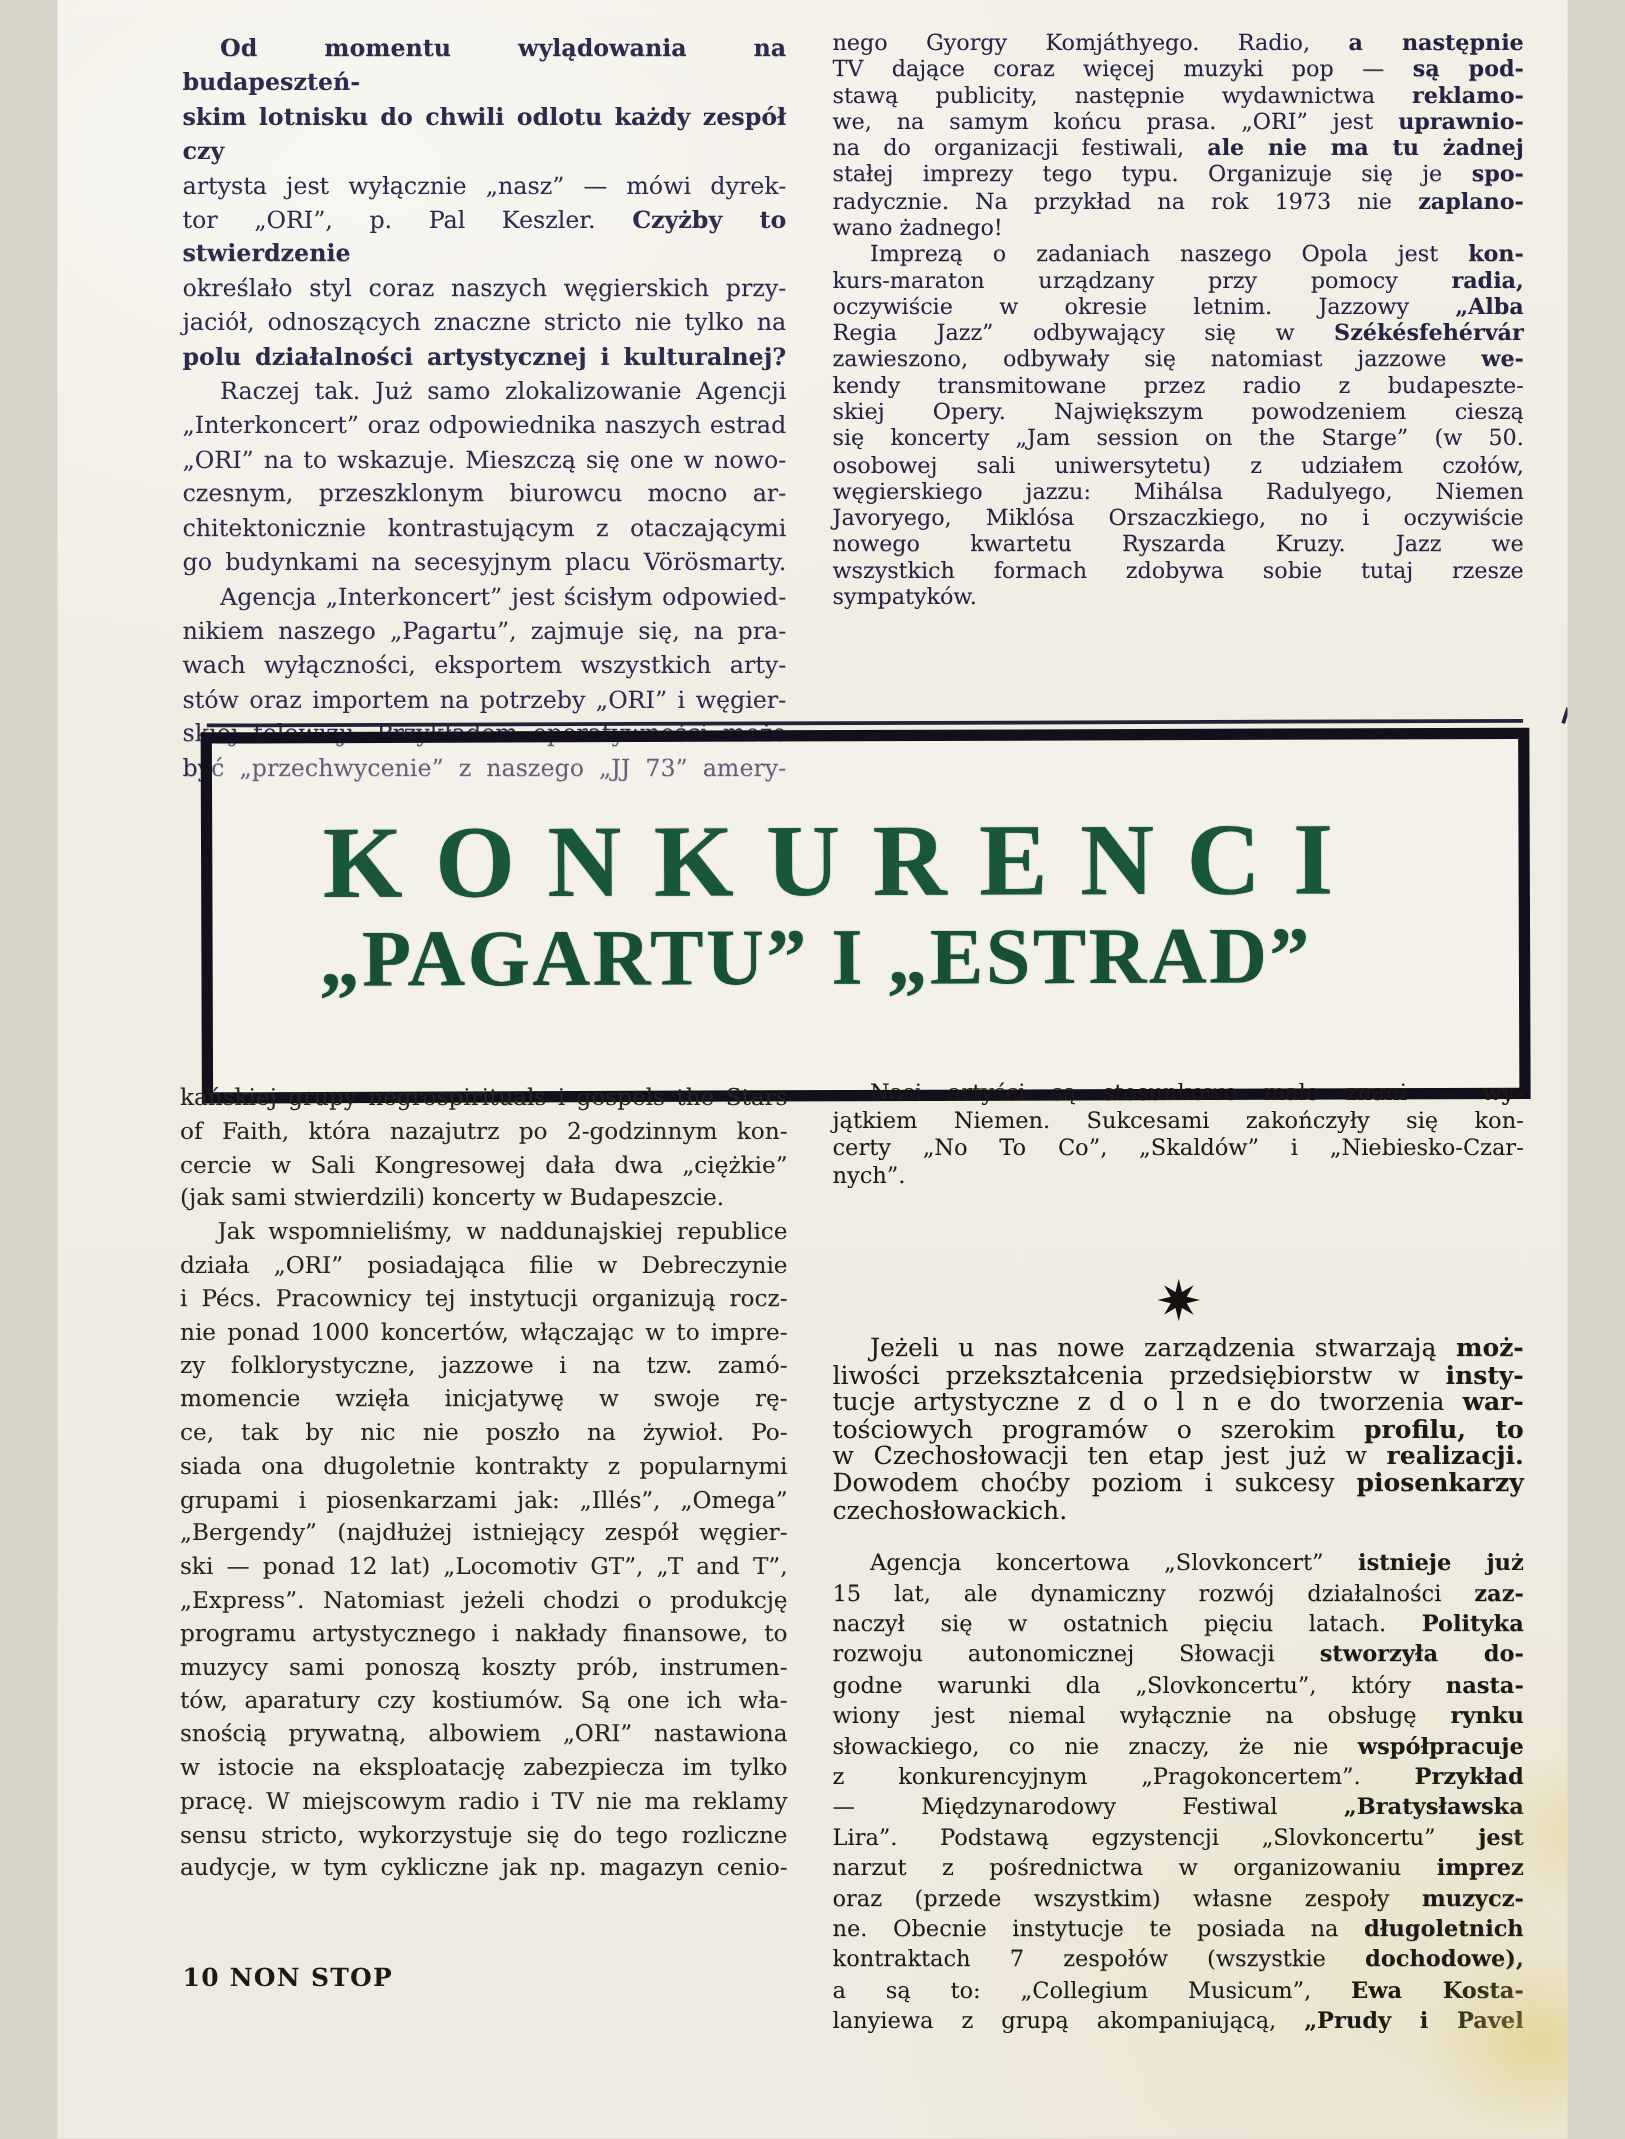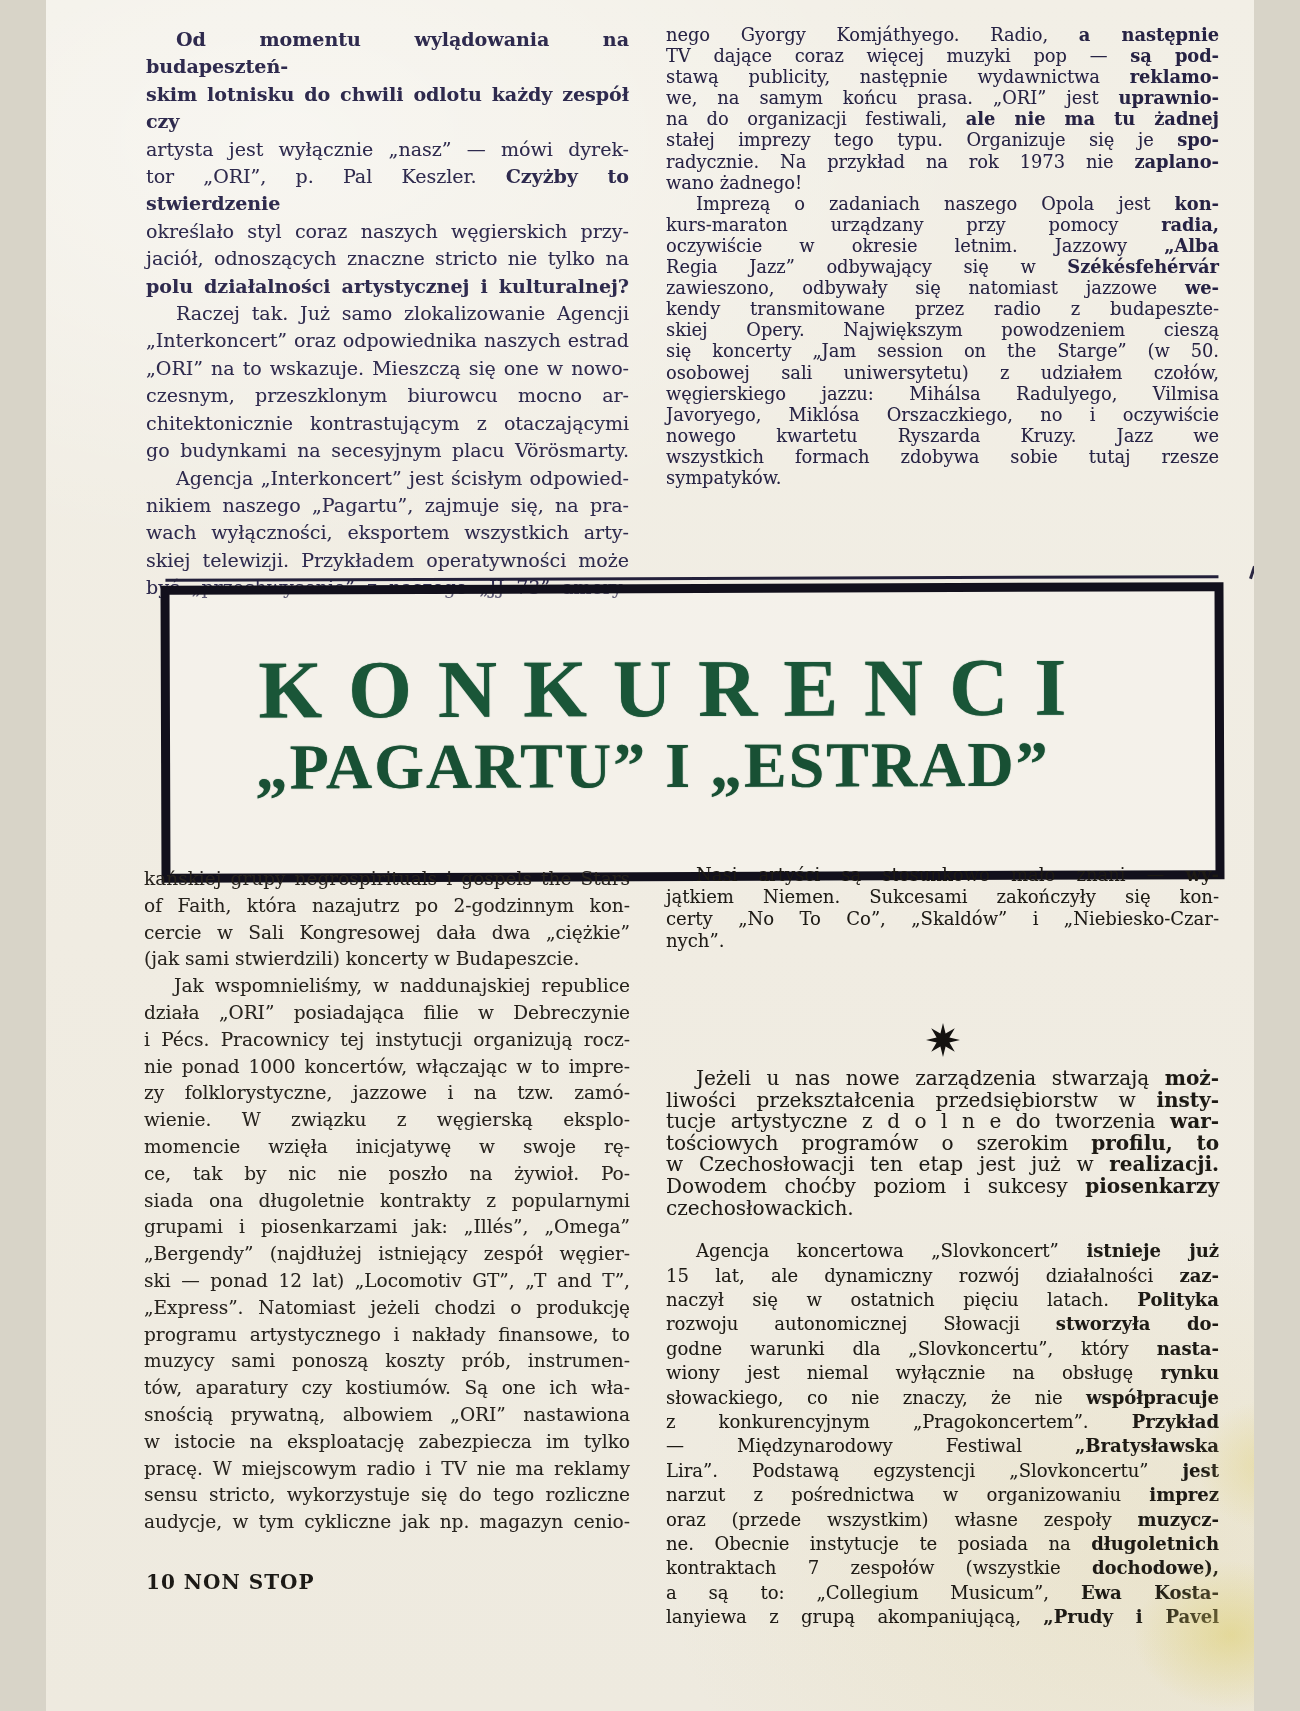--- a/index.html
+++ b/index.html
@@ -104,20 +104,21 @@
         <div class="line">„Interkoncert” oraz odpowiednika naszych estrad</div>
         <div class="line">„ORI” na to wskazuje. Mieszczą się one w nowo-</div>
         <div class="line">czesnym, przeszklonym biurowcu mocno ar-</div>
         <div class="line">chitektonicznie kontrastującym z otaczającymi</div>
         <div class="line">go budynkami na secesyjnym placu Vörösmarty.</div>
       </div>
     <div class="para indent">
         <div class="line">Agencja „Interkoncert” jest ścisłym odpowied-</div>
         <div class="line">nikiem naszego „Pagartu”, zajmuje się, na pra-</div>
         <div class="line">wach wyłączności, eksportem wszystkich arty-</div>
+        <div class="line">stów oraz importem na potrzeby „ORI” i węgier-</div>
         <div class="line">skiej telewizji. Przykładem operatywności może</div>
         <div class="line">być „przechwycenie” z naszego „JJ 73” amery-</div>
       </div>
   </section>
 
   <section class="col tr">
     <div class="para">
         <div class="line">nego Gyorgy Komjáthyego. Radio, <b>a następnie</b></div>
         <div class="line">TV dające coraz więcej muzyki pop — <b>są pod-</b></div>
         <div class="line">stawą publicity, następnie wydawnictwa <b>reklamo-</b></div>
@@ -130,21 +131,21 @@
     <div class="para indent">
         <div class="line">Imprezą o zadaniach naszego Opola jest <b>kon-</b></div>
         <div class="line">kurs-maraton urządzany przy pomocy <b>radia,</b></div>
         <div class="line">oczywiście w okresie letnim. Jazzowy <b>„Alba</b></div>
         <div class="line">Regia Jazz” odbywający się w <b>Székésfehérvár</b></div>
         <div class="line">zawieszono, odbywały się natomiast jazzowe <b>we-</b></div>
         <div class="line">kendy transmitowane przez radio z budapeszte-</div>
         <div class="line">skiej Opery. Największym powodzeniem cieszą</div>
         <div class="line">się koncerty „Jam session on the Starge” (w 50.</div>
         <div class="line">osobowej sali uniwersytetu) z udziałem czołów,</div>
-        <div class="line">węgierskiego jazzu: Mihálsa Radulyego, Vilmisa</div>
+        <div class="line">węgierskiego jazzu: Mihálsa Radulyego, Niemen</div>
         <div class="line">Javoryego, Miklósa Orszaczkiego, no i oczywiście</div>
         <div class="line">nowego kwartetu Ryszarda Kruzy. Jazz we</div>
         <div class="line">wszystkich formach zdobywa sobie tutaj rzesze</div>
         <div class="line short">sympatyków.</div>
       </div>
   </section>
 
   <div class="headline-box">
     <div class="hl1">KONKURENCI</div>
     <div class="hl2">„PAGARTU” I „ESTRAD”</div>
@@ -156,21 +157,20 @@
         <div class="line">of Faith, która nazajutrz po 2-godzinnym kon-</div>
         <div class="line">cercie w Sali Kongresowej dała dwa „ciężkie”</div>
         <div class="line short">(jak sami stwierdzili) koncerty w Budapeszcie.</div>
       </div>
     <div class="para indent">
         <div class="line">Jak wspomnieliśmy, w naddunajskiej republice</div>
         <div class="line">działa „ORI” posiadająca filie w Debreczynie</div>
         <div class="line">i Pécs. Pracownicy tej instytucji organizują rocz-</div>
         <div class="line">nie ponad 1000 koncertów, włączając w to impre-</div>
         <div class="line">zy folklorystyczne, jazzowe i na tzw. zamó-</div>
-        <div class="line">wienie. W związku z węgierską eksplo-</div>
         <div class="line">momencie wzięła inicjatywę w swoje rę-</div>
         <div class="line">ce, tak by nic nie poszło na żywioł. Po-</div>
         <div class="line">siada ona długoletnie kontrakty z popularnymi</div>
         <div class="line">grupami i piosenkarzami jak: „Illés”, „Omega”</div>
         <div class="line">„Bergendy” (najdłużej istniejący zespół węgier-</div>
         <div class="line">ski — ponad 12 lat) „Locomotiv GT”, „T and T”,</div>
         <div class="line">„Express”. Natomiast jeżeli chodzi o produkcję</div>
         <div class="line">programu artystycznego i nakłady finansowe, to</div>
         <div class="line">muzycy sami ponoszą koszty prób, instrumen-</div>
         <div class="line">tów, aparatury czy kostiumów. Są one ich wła-</div>

